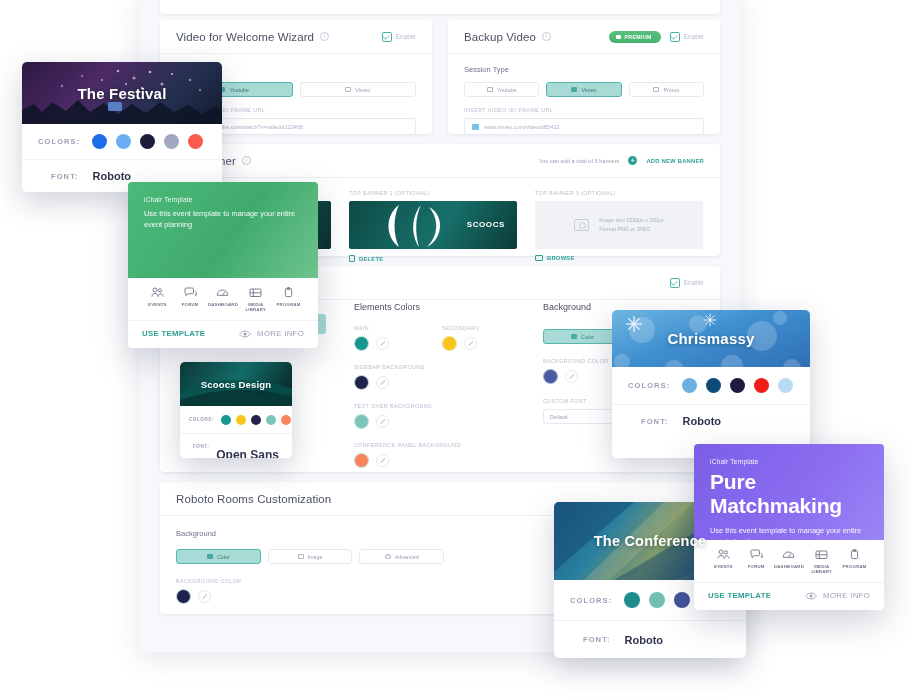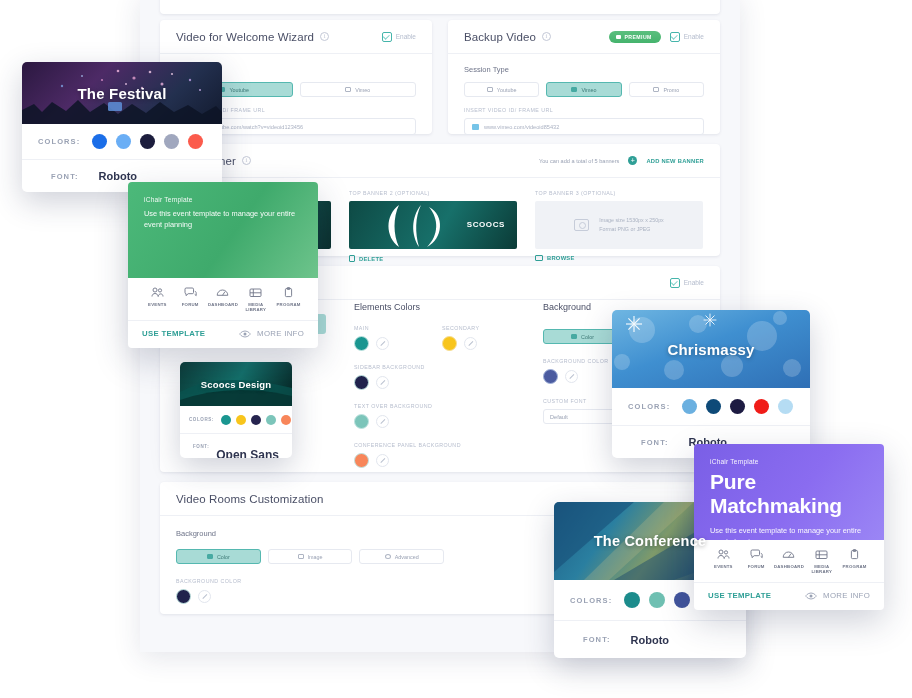--- a/index.html
+++ b/index.html
@@ -112,21 +112,21 @@
   }
   .tpl-hero { position:relative; display:flex; align-items:center; justify-content:center; }
   .tpl-hero h3 {
     color:#fff; font-weight:bold; letter-spacing:.2px;
     text-shadow:0 1px 4px rgba(0,0,0,.35); position:relative; z-index:2;
   }
   .tpl-row { display:flex; align-items:center; padding:0 16px; }
   .tpl-lb { font-size:7.5px; color:#9aa2b4; letter-spacing:1.1px; font-weight:bold; }
   .dots { display:flex; gap:9px; margin-left:12px; }
   .dot { border-radius:50%; }
-  .tpl-font { font-size:11px; font-weight:bold; color:#2f3550; margin-left:20px; }
+  .tpl-font { font-size:11px; font-weight:bold; color:#2f3550; margin-left:14px; }
   .tpl-div { height:1px; background:#eef0f5; }
 
   
   .it-card { position:absolute; border-radius:4px; overflow:hidden;
     box-shadow:0 12px 34px rgba(35,45,80,.22); background:#fff; }
   .it-hero { padding:14px 16px 18px; color:#fff; }
   .it-kicker { font-size:6.6px; opacity:.92; letter-spacing:.2px; margin-bottom:5px; }
   .it-title { font-size:20px; font-weight:bold; letter-spacing:-.2px; margin-bottom:7px; }
   .it-sub { font-size:7.4px; line-height:1.55; opacity:.95; }
   .it-icons { display:flex; justify-content:space-between; padding:9px 13px 8px; }
@@ -350,21 +350,21 @@
           <div class="micro-lb">CUSTOM FONT</div>
           <div class="sel-box" style="margin-top:5px;width:148px;">
             <span>Default</span>
           </div>
         </div>
       </div>
     </div>
 
     <div class="card-box" style="position:absolute;left:20px;top:490px;width:560px;height:132px;">
       <div class="card-head">
-        <span class="card-title">Video Rooms Customization</span>
+        <span class="card-title">Roboto Rooms Customization</span>
         <div class="head-right">
           <div class="enable-wrap">
             <span class="chk"></span>
           </div>
         </div>
       </div>
       <div style="padding:13px 16px;">
         <div class="field-lb">Background</div>
         <div class="seg-row" style="margin-top:11px;width:268px;">
           <div class="seg on">
@@ -447,21 +447,21 @@
       </span>
     </div>
     <div class="tpl-div"></div>
     <div class="tpl-row" style="height:25px;padding:0 9px;">
       <span class="tpl-lb" style="font-size:4.5px;letter-spacing:.6px;margin-left:4px;">FONT:</span>
       <span class="tpl-font" style="font-size:12px;margin-left:7px;margin-top:17px;">Open Sans</span>
     </div>
   </div>
 
   <div class="tpl-card" style="left:612px;top:310px;width:198px;height:148px;">
-    <div class="tpl-hero" style="height:78px;background:linear-gradient(160deg,#6fb6e2,#3f8fd0 45%,#2f6fb5);">
+    <div class="tpl-hero" style="height:57px;background:linear-gradient(160deg,#6fb6e2,#3f8fd0 45%,#2f6fb5);">
       <svg viewBox="0 0 198 78" width="198" height="78" style="position:absolute;inset:0;">
         <g fill="#ffffff" opacity=".2">
           <circle cx="30" cy="20" r="13"></circle>
             <circle cx="86" cy="14" r="9"></circle>
             <circle cx="150" cy="26" r="15"></circle>
           <circle cx="120" cy="56" r="11"></circle>
             <circle cx="62" cy="60" r="10"></circle>
             <circle cx="180" cy="58" r="9"></circle>
           <circle cx="10" cy="52" r="8"></circle>
             <circle cx="168" cy="8" r="7"></circle>

